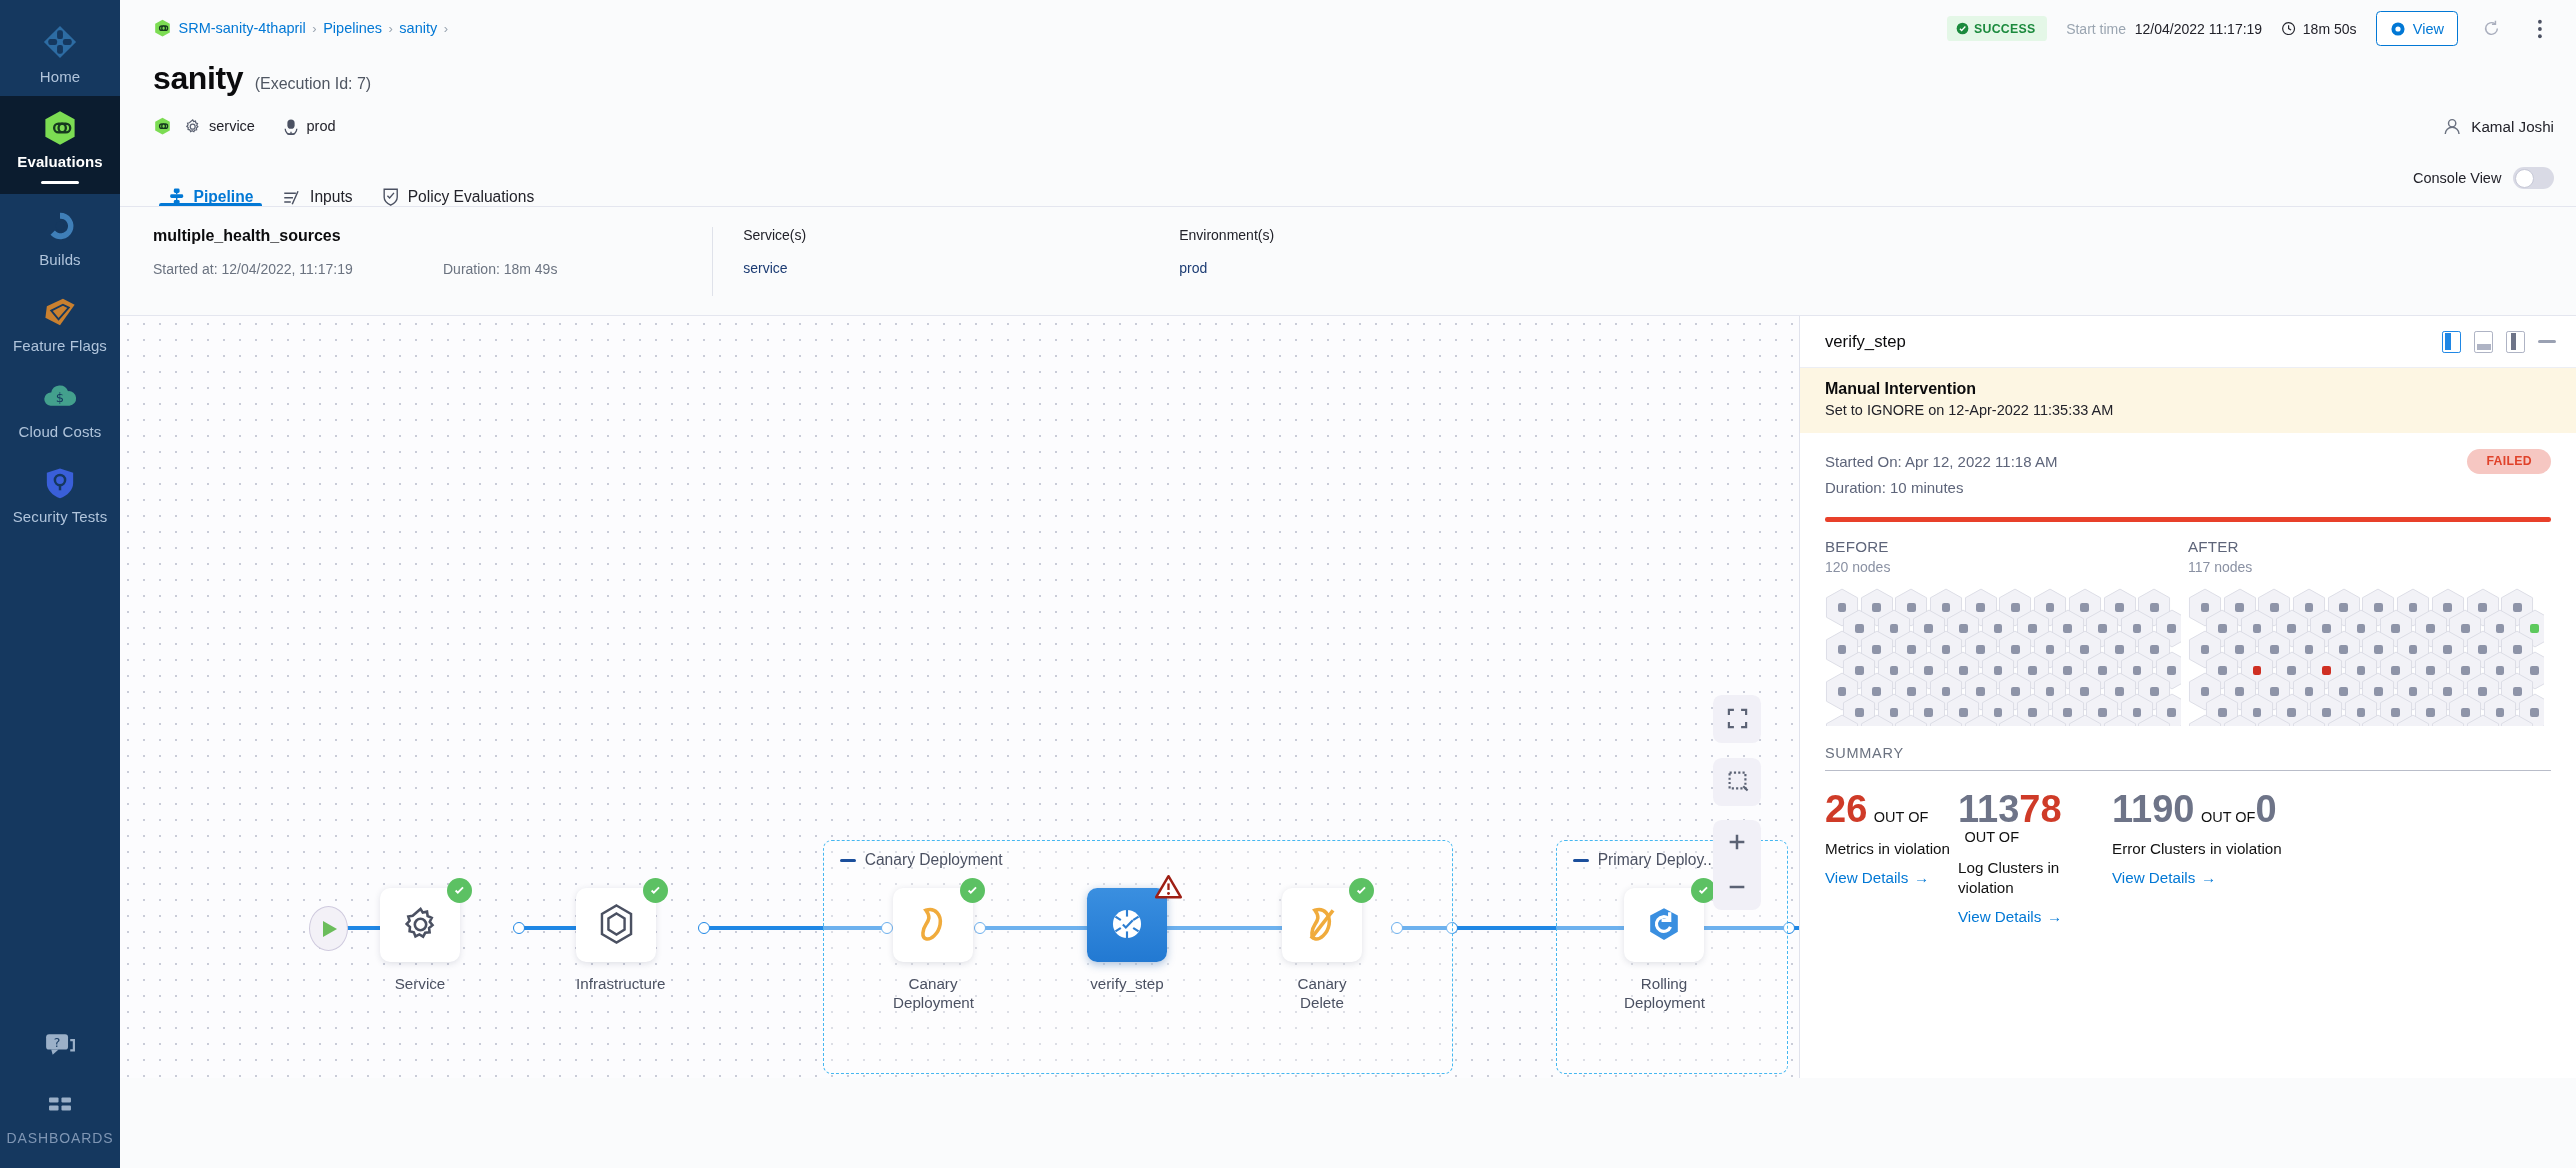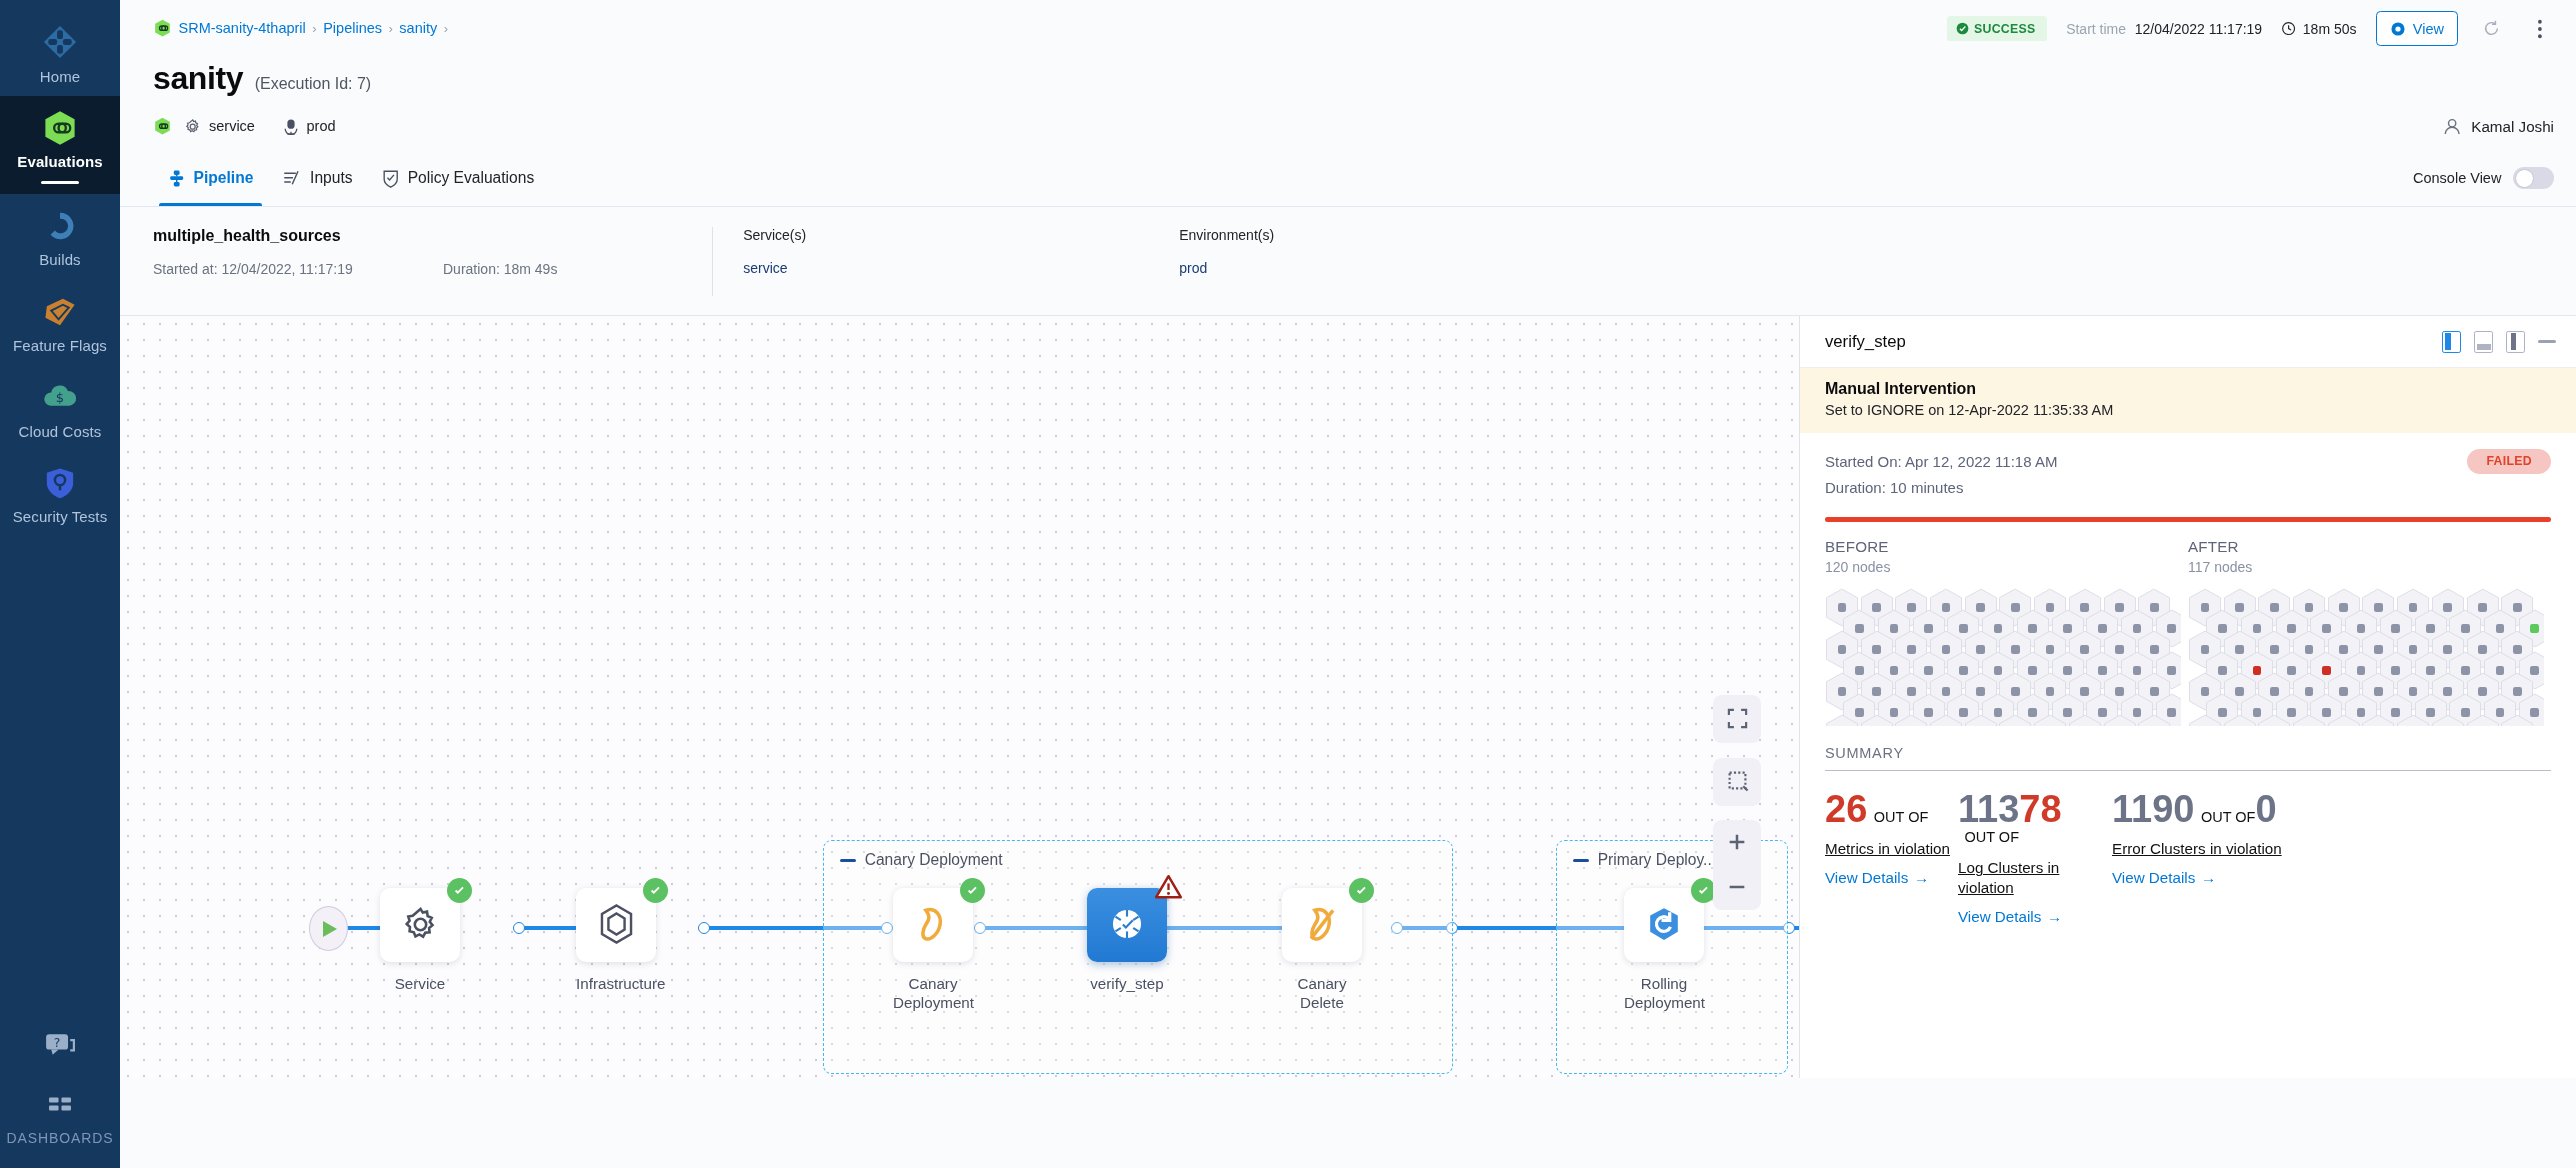--- a/index.html
+++ b/index.html
@@ -76,21 +76,21 @@
   .meta-chip { display:flex; align-items:center; gap:8px; font-size:14.5px; color:#22222a; }
   .user-row { margin-left:auto; display:flex; align-items:center; gap:8.7px; font-size:15.2px; color:#22222a;}
 
   
   .tabbar {
     height:57px; flex:0 0 57px; border-bottom:1.1px solid #e4e6ef;
     display:flex; align-items:stretch; padding:0 22px 0 33px; background:#fafbfc;
     margin-top:7.3px;
   }
   .tab {
-    display:flex; align-items:center; gap:8.7px; padding:0 14.5px;
+    display:flex; align-items:flex-end; gap:8.7px; padding:0 14.5px;
     font-size:15.6px; color:#22222a; cursor:pointer; position:relative;
   }
   .tab.active { color:#0278d5; font-weight:600; }
   .tab.active::after {
     content:""; position:absolute; left:5.8px; right:5.8px; bottom:0;
     height:3.6px; background:#0278d5; border-radius:2.2px 2.2px 0 0;
   }
   .console-toggle { margin-left:auto; display:flex; align-items:center; gap:11.6px; font-size:14.5px;}
   .toggle {
     width:41px; height:22px; border-radius:11px; background:#d9dae5;
@@ -229,21 +229,21 @@
   .cards { display:flex; margin-top:19px; }
   .card { position:relative; }
   .card.c1 { width:133px; }
   .card.c2 { width:154px; }
   .card.c3 { width:189px; }
   .bigline { display:flex; align-items:baseline; flex-wrap:wrap; gap:0; }
   .big { font-size:38px; font-weight:700; line-height:1; }
   .big.red { color:#cf3b28; }
   .big.grey { color:#6e7488; }
   .outof { font-size:14.5px; color:#111; margin-left:6.5px; line-height:1.35; max-width:65px;}
-  .card .desc { font-size:15.2px; color:#111; margin-top:10.2px; line-height:1.3;text-decoration:underline; }
+  .card .desc { font-size:15.2px; color:#111; margin-top:10.2px; line-height:1.3; }
   .card .link { font-size:15.2px; color:#0278d5; margin-top:10.2px; cursor:pointer; display:inline-flex; gap:5.8px; align-items:center;}
 </style>
 </head>
 <body>
 
 <div class="app">
 
   <nav class="sidebar">
 
     <div class="nav-item">

